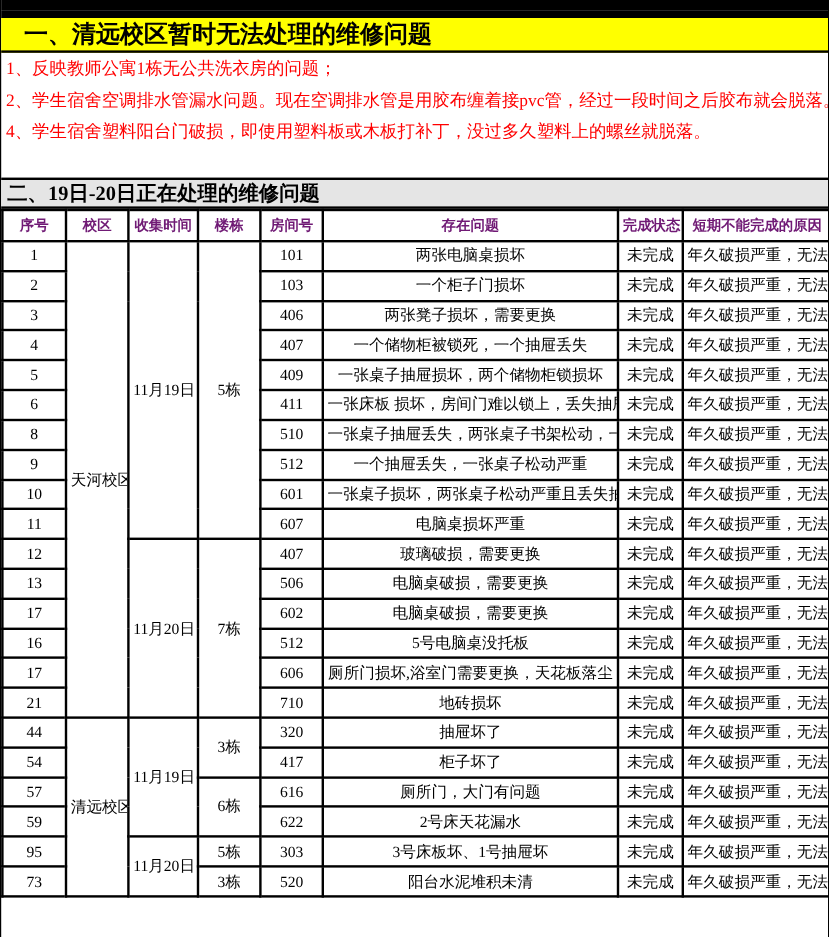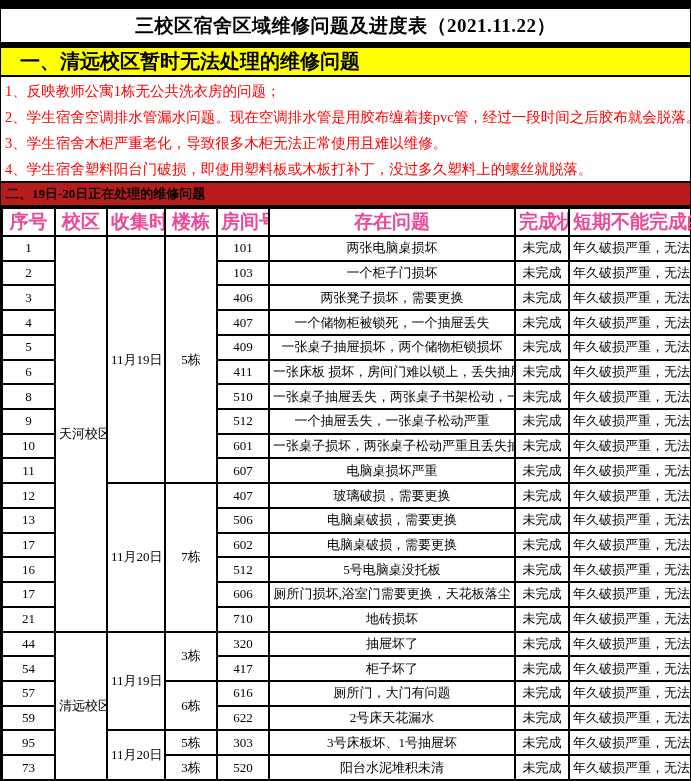--- a/index.html
+++ b/index.html
@@ -10,57 +10,53 @@
 
   .topbar { height:9px; background:#000; }
   .midbar { height:6px; background:#000; }
 
   .title-row { height:33px; display:flex; align-items:center; justify-content:center; }
   .title-row .title { font-size:19px; font-weight:bold; color:#000; letter-spacing:0.5px; }
 
   .yellow-head1 { height:29px; background:#ffff00; display:flex; align-items:center;
                   padding-left:19px; border-bottom:2px solid #000; box-sizing:border-box;
                   font-size:20px; font-weight:bold; color:#000; }
-  .yellow-head2 { height:26px; background:#b91c1c; display:flex; align-items:center;
+  .yellow-head2 { height:26px; background:#e5e5e5; display:flex; align-items:center;
                   padding-left:5px; border-top:2px solid #000; border-bottom:2px solid #000;
-                  box-sizing:border-box; font-size:13px; font-weight:bold; color:#000; }
+                  box-sizing:border-box; font-size:17px; font-weight:bold; color:#000; }
 
   .red-list { height:104px; box-sizing:border-box; padding:1px 0 0 4px; }
   .red-list .red-item { height:26px; line-height:26px; color:#ff0000; font-size:14.5px;
                         white-space:nowrap; overflow:hidden; }
 
   table.fix { width:691px; height:574px; border-collapse:collapse; table-layout:fixed; }
   table.fix th, table.fix td { border:2px solid #000; padding:0 3px; box-sizing:border-box;
                                overflow:hidden; white-space:nowrap; }
-  table.fix th { font-size:19px; font-weight:bold; height:26px; color:#ec4899; }
+  table.fix th { font-size:12px; font-weight:bold; height:26px; color:#701a75; }
   table.fix td { font-size:13px; text-align:center; color:#000; }
   td.cell-problem { text-align:left; }
   td.cell-status, td.cell-reason { color:#6b4035; font-size:12px; }
   td.cell-no, td.cell-room { font-size:13.5px; }
   td.cell-campus, td.cell-date, td.cell-building { font-size:13px; }
 </style>
 </head>
 <body>
 
 <div class="page">
 
   <div class="topbar"></div>
 
-  <div class="title-row">
-    <span class="title">三校区宿舍区域维修问题及进度表（2021.11.22）</span>
-  </div>
 
   <div class="midbar"></div>
 
   <div class="yellow-head1">一、清远校区暂时无法处理的维修问题</div>
 
   <div class="red-list">
     <div class="red-item">1、反映教师公寓1栋无公共洗衣房的问题；</div>
     <div class="red-item">2、学生宿舍空调排水管漏水问题。现在空调排水管是用胶布缠着接pvc管，经过一段时间之后胶布就会脱落。</div>
-    <div class="red-item">3、学生宿舍木柜严重老化，导致很多木柜无法正常使用且难以维修。</div>
     <div class="red-item">4、学生宿舍塑料阳台门破损，即使用塑料板或木板打补丁，没过多久塑料上的螺丝就脱落。</div>
   </div>
 
   <div class="yellow-head2">二、19日-20日正在处理的维修问题</div>
 
   <table class="fix">
     <colgroup>
       <col style="width:53px">
         <col style="width:52px">
         <col style="width:58px">

